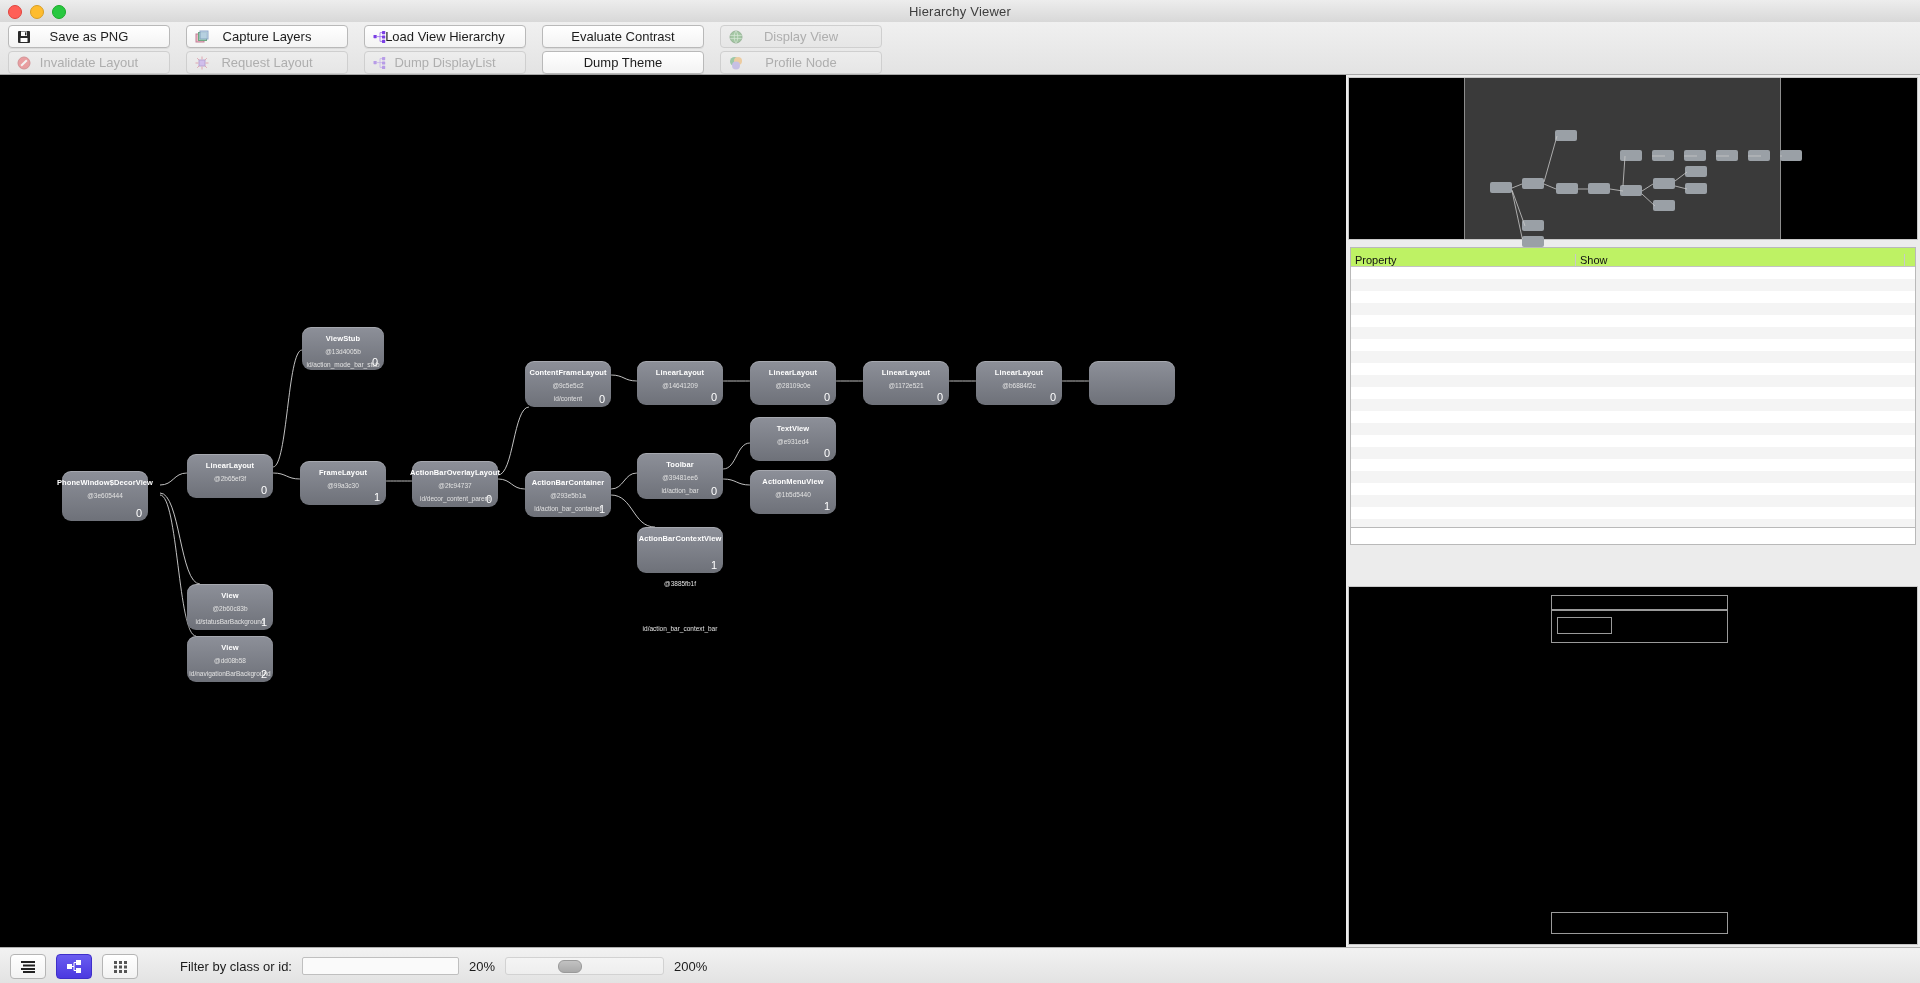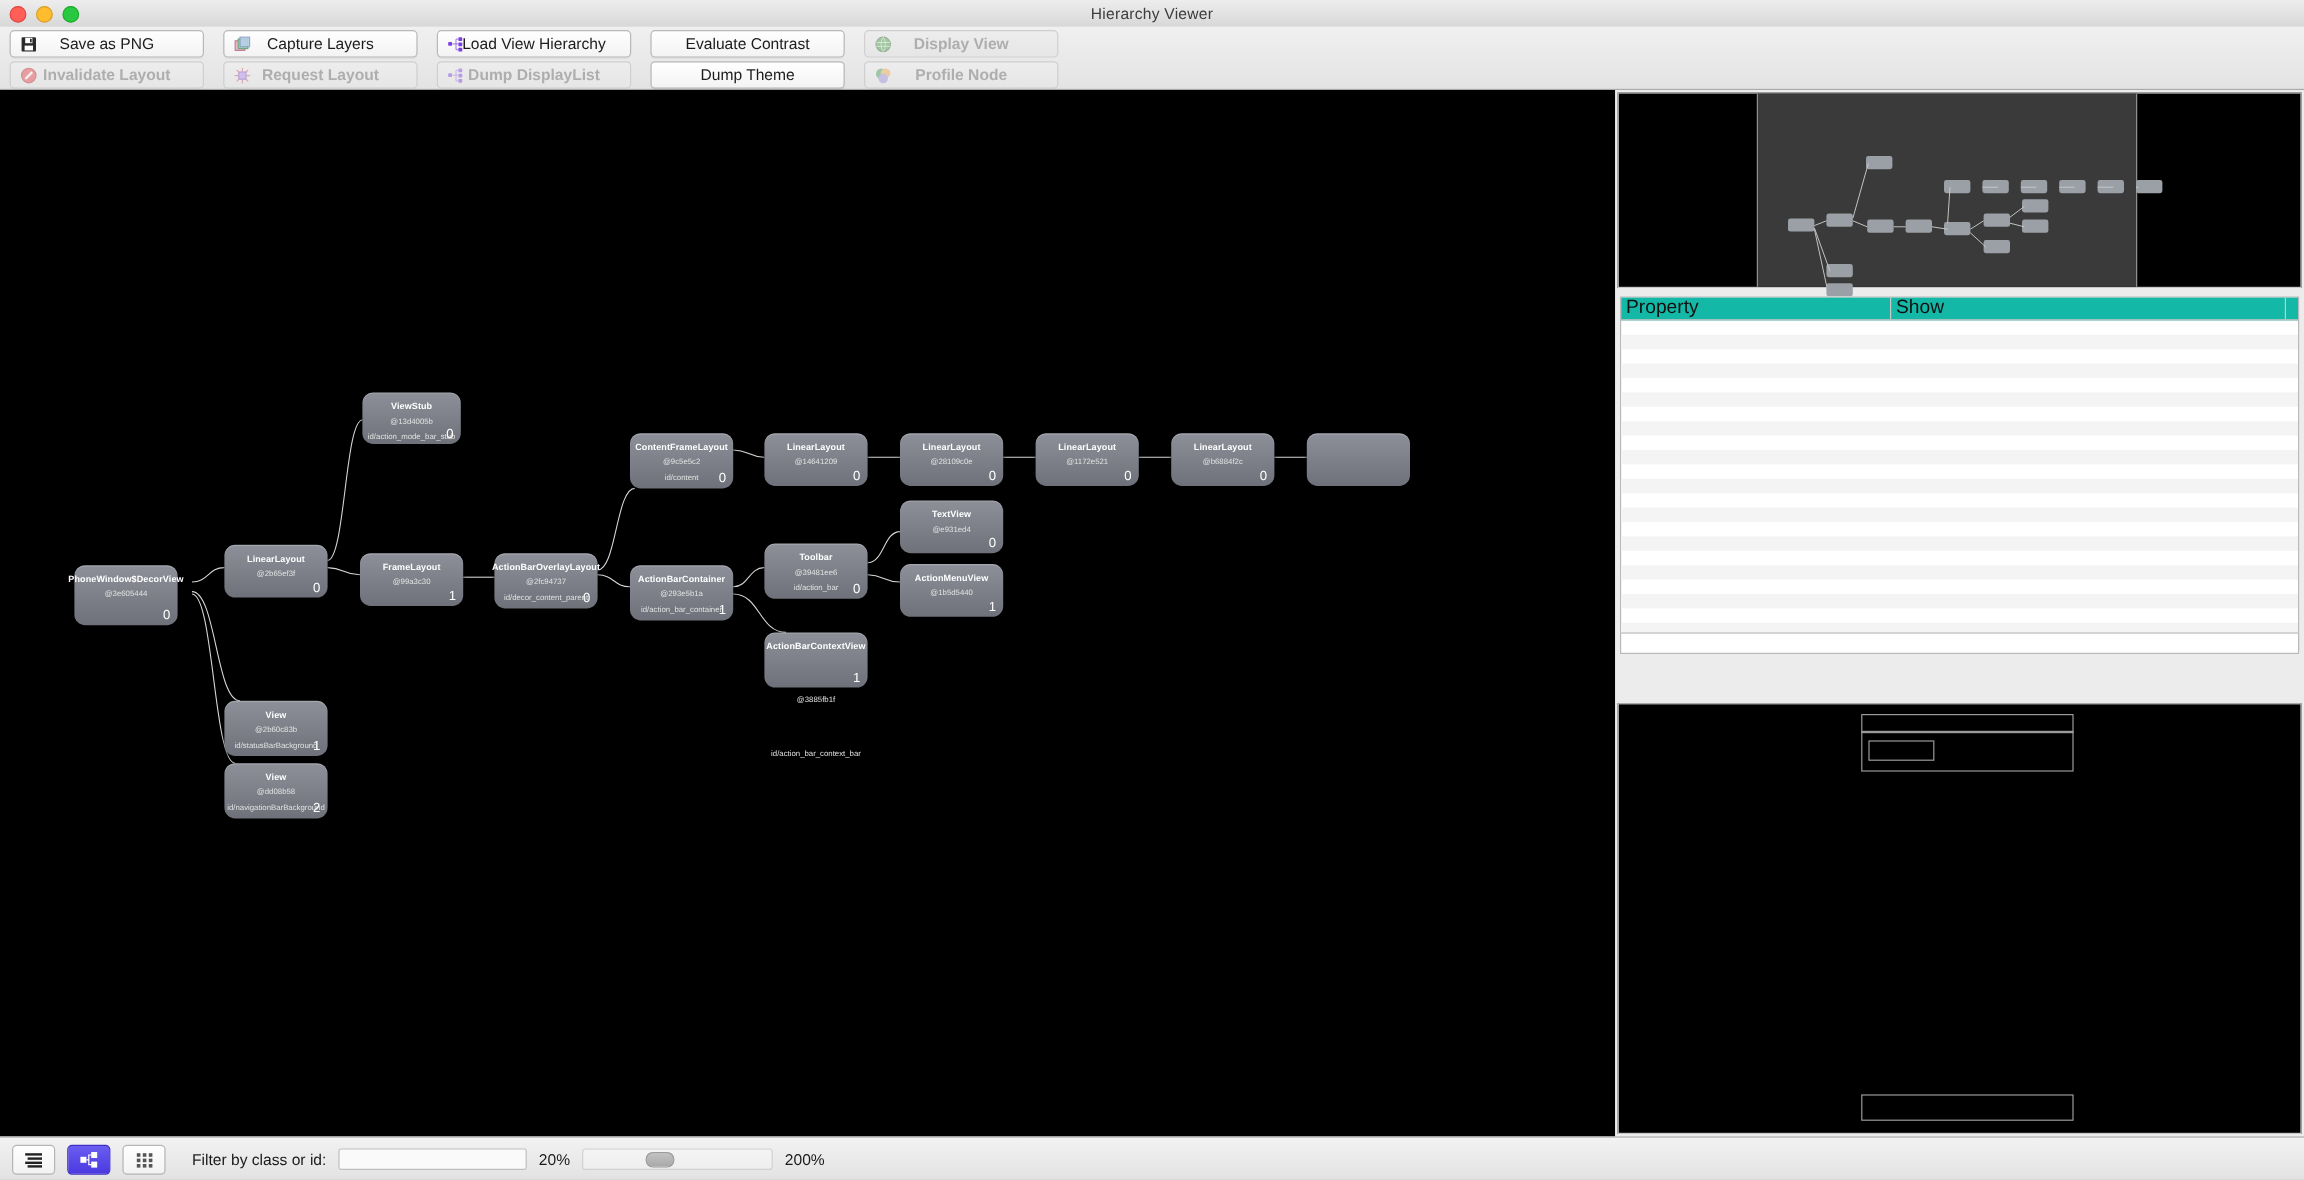--- a/index.html
+++ b/index.html
@@ -50,21 +50,20 @@
     display:flex; align-items:center; justify-content:center;
     position:relative;
     font-size:13px; color:#1c1c1c;
     box-shadow: 0 1px 0 rgba(0,0,0,.06);
     cursor: default;
   }
   .tbtn.disabled {
     background: linear-gradient(#ededed, #e6e6e6);
     border-color:#cfcfcf; color:#aeaeae;
     box-shadow:none;
-    font-weight:bold;
   }
   .tbtn .ico {
     position:absolute; left:8px; top:50%; transform:translateY(-50%);
     width:14px; height:14px;
   }
   .tbtn .lbl { pointer-events:none; }
 
   
   #canvas {
     position:absolute; left:0; top:75px;
@@ -104,21 +103,21 @@
   }
   .mmnode { position:absolute; background:#9aa0a6; border-radius:2px; }
 
   #proptable {
     position:absolute; left:4px; top:172px; width:566px; height:295px;
     background:#fff; border:1px solid #b9b9b9; box-sizing:border-box;
   }
   #proptable .thead {
     display:flex; height:18px; align-items:flex-end;
     border-bottom:1px solid #c3c3c3;
-    background:#14b8a6; font-size:16px; color:#111;
+    background:#bef264; font-size:11px; color:#111;
   }
   #proptable .th { padding-left:4px; box-sizing:border-box; }
   #proptable .th.p { width:225px; border-right:1px solid #c9c9c9; }
   #proptable .th.v { flex:1; border-right:1px solid #c9c9c9; }
   #proptable .th.x { width:10px; }
   .prow { height:12px; }
   .prow:nth-child(even) { background:#f4f4f4; }
   #propfooter {
     position:absolute; left:4px; top:452px; width:566px; height:18px;
     background:#fff; border:1px solid #b9b9b9; box-sizing:border-box;
@@ -160,21 +159,21 @@
   }
   .vbtn {
     width:34px; height:23px; border:1px solid #b5b5b5; border-radius:4px;
     background:linear-gradient(#ffffff,#f2f2f2);
     display:flex;align-items:center;justify-content:center;
   }
   .vbtn.active {
     background:linear-gradient(#6a5df0,#4b39e0);
     border-color:#3f2fc9;
   }
-  #filterlabel { font-size:13px; color:#1b1b1b; margin-left:12px; }
+  #filterlabel { font-size:13px; color:#1b1b1b; margin-left:32px; }
   #filterinput {
     width:157px; height:18px;
     border:1px solid #bfbfbf; border-radius:2px;
     background:#fafafa;
     font-size:12px; padding:0 4px; box-sizing:border-box;
   }
   .zoomlabel { font-size:13px; color:#1b1b1b; }
   #zoomtrack {
     width:157px; height:16px; border-radius:3px;
     background:linear-gradient(#f4f4f4,#eeeeee);

